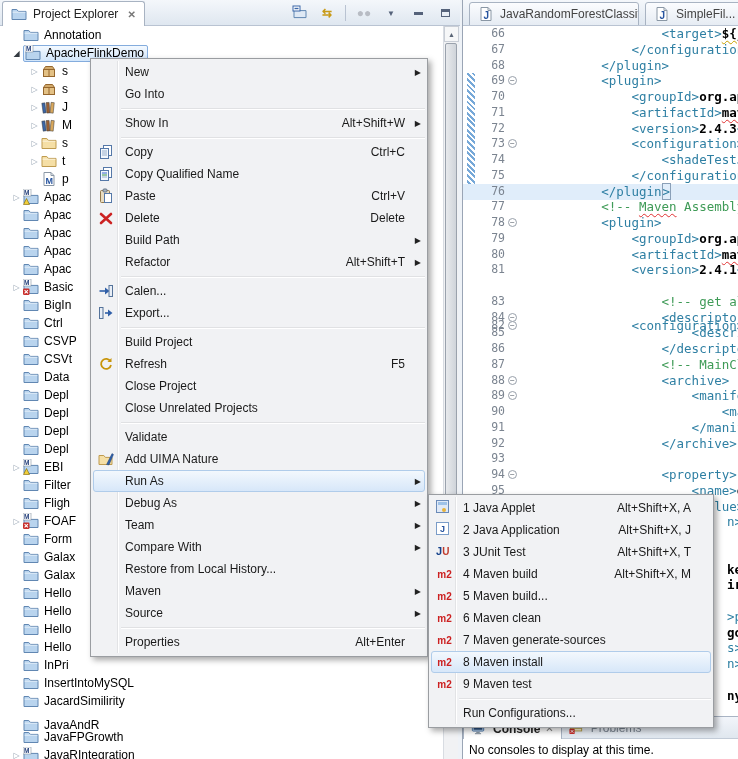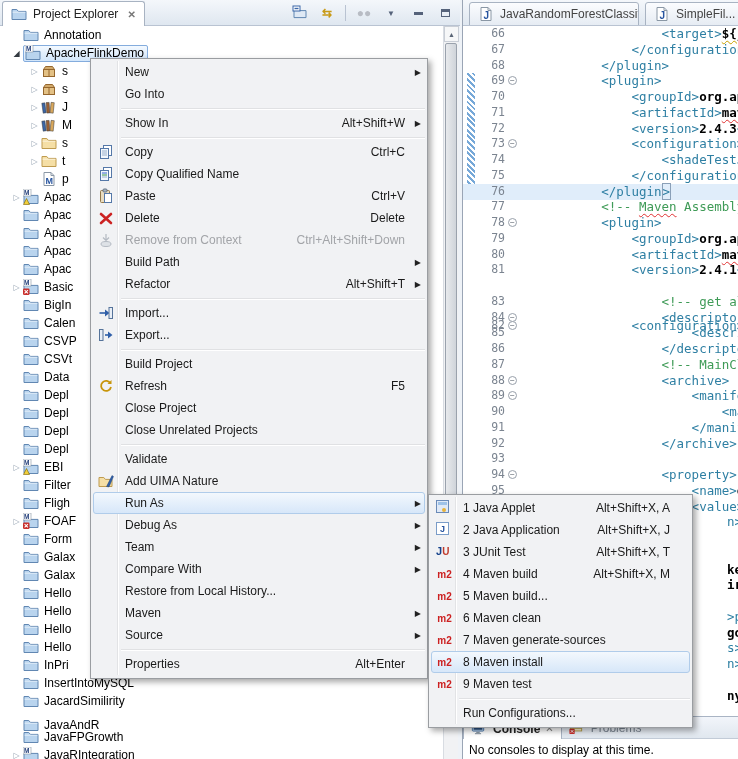--- a/index.html
+++ b/index.html
@@ -352,21 +352,21 @@
       </div>
       <div class="trow" style="top: 288px; left: 10px;">
         <span class="exp"></span>
         <span style="display: flex; align-items: center;">
           <span class="tic">
             <svg viewBox="0 0 16 16">
               <path d="M1 3.5h4.8l1.6 1.9H15v8.1H1z" fill="#b9d4ee" stroke="#6187b2" stroke-width="1"></path>
               <path d="M1.5 6.2h13" stroke="#ffffff" stroke-opacity=".6"></path>
             </svg>
           </span>
-          <span class="tlbl">Calen</span>
+          <span class="tlbl">Ctrl</span>
         </span>
       </div>
       <div class="trow" style="top: 306px; left: 10px;">
         <span class="exp"></span>
         <span style="display: flex; align-items: center;">
           <span class="tic">
             <svg viewBox="0 0 16 16">
               <path d="M1 3.5h4.8l1.6 1.9H15v8.1H1z" fill="#b9d4ee" stroke="#6187b2" stroke-width="1"></path>
               <path d="M1.5 6.2h13" stroke="#ffffff" stroke-opacity=".6"></path>
             </svg>
@@ -944,33 +944,20 @@
           <span class="tic">
             <svg viewBox="0 0 16 16">
               <path d="M3 4l10 9M13 4L3 13" stroke="#cc2222" stroke-width="2.6" stroke-linecap="round"></path>
             </svg>
           </span>
         </span>
         <span class="lbl">Delete</span>
         <span class="sc">Delete</span>
         <span class="arr"></span>
       </div>
-      <div class="mi dis">
-        <span class="mic">
-          <span class="tic">
-            <svg viewBox="0 0 16 16" opacity="0.45">
-              <path d="M8 2v6M5 5.5L8 8.5l3-3" stroke="#6a7686" fill="none" stroke-width="1.2"></path>
-              <ellipse cx="8" cy="12" rx="5" ry="2.5" fill="#c8d0d8" stroke="#6a7686"></ellipse>
-            </svg>
-          </span>
-        </span>
-        <span class="lbl">Remove from Context</span>
-        <span class="sc">Ctrl+Alt+Shift+Down</span>
-        <span class="arr"></span>
-      </div>
       <div class="mi">
         <span class="mic"></span>
         <span class="lbl">Build Path</span>
         <span class="sc"></span>
         <span class="arr">▶</span>
       </div>
       <div class="mi">
         <span class="mic"></span>
         <span class="lbl">Refactor</span>
         <span class="sc">Alt+Shift+T</span>
@@ -980,21 +967,21 @@
       <div class="mi">
         <span class="mic">
           <span class="tic">
             <svg viewBox="0 0 16 16">
               <path d="M1.5 8h6" stroke="#2f5fa8" stroke-width="1.6"></path>
               <path d="M7 4.5L11.5 8 7 11.5z" fill="#2f5fa8"></path>
               <rect x="11" y="2.5" width="3.5" height="11" fill="#e8eef6" stroke="#55739a"></rect>
             </svg>
           </span>
         </span>
-        <span class="lbl">Import...</span>
+        <span class="lbl">Calen...</span>
         <span class="sc"></span>
         <span class="arr"></span>
       </div>
       <div class="mi">
         <span class="mic">
           <span class="tic">
             <svg viewBox="0 0 16 16">
               <rect x="1.5" y="2.5" width="3.5" height="11" fill="#e8eef6" stroke="#55739a"></rect>
               <path d="M7 8h5" stroke="#2f5fa8" stroke-width="1.6"></path>
               <path d="M10 4.5L14.5 8 10 11.5z" fill="#2f5fa8"></path>
@@ -1100,21 +1087,21 @@
         <span class="arr">▶</span>
       </div>
       <div class="msep"></div>
       <div class="mi">
         <span class="mic"></span>
         <span class="lbl">Properties</span>
         <span class="sc">Alt+Enter</span>
         <span class="arr"></span>
       </div>
     </div>
-  <div class="menu" id="smenu" style="left:428px; top:494px; width:265px; z-index:31;">
+  <div class="menu" id="smenu" style="left:428px; top:494px; width:286px; z-index:31;">
       <div class="gutter"></div>
       <div class="mi">
         <span class="mic">
           <span class="tic">
             <span class="apq"></span>
           </span>
         </span>
         <span class="lbl">1 Java Applet</span>
         <span class="sc">Alt+Shift+X, A</span>
         <span class="arr"></span>

